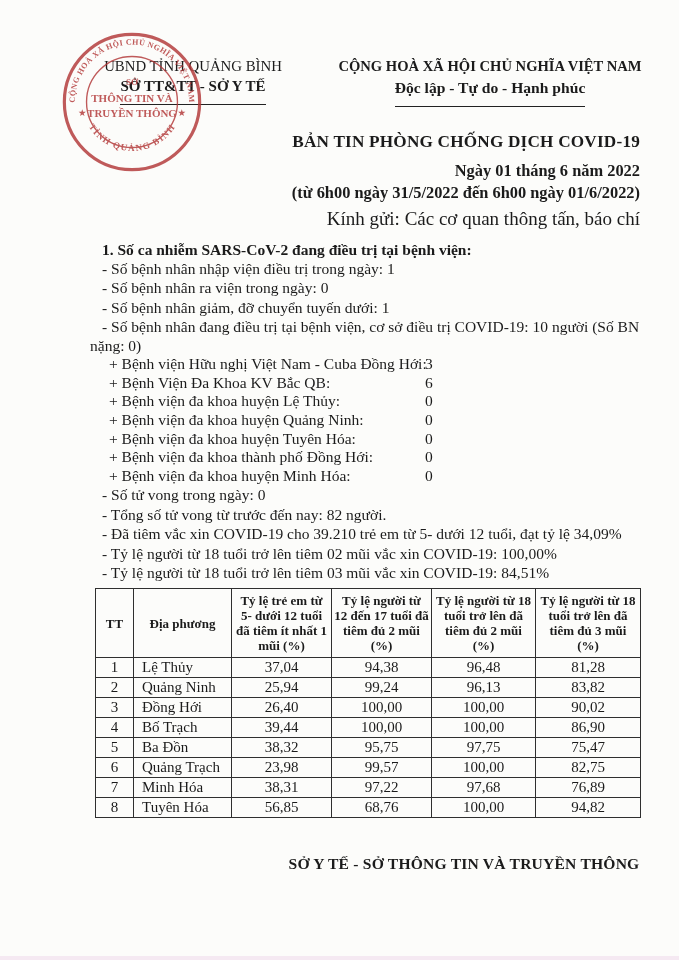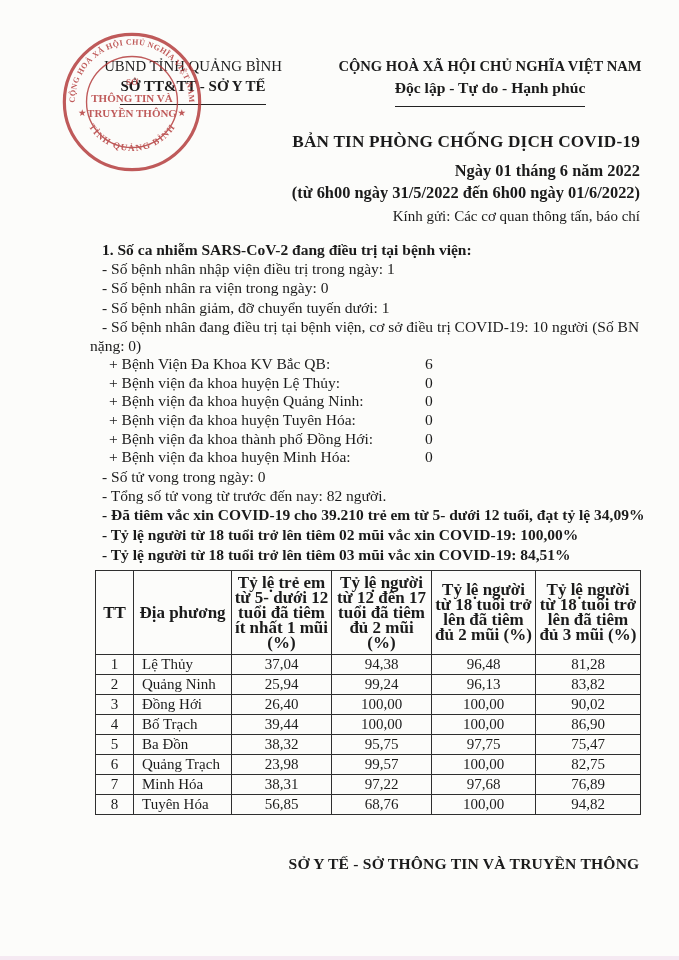--- a/index.html
+++ b/index.html
@@ -19,33 +19,33 @@
   .hdr-right .l1{font-size:14.6px;font-weight:bold;}
   .hdr-right .l2{font-size:15.6px;font-weight:bold;}
   .uline{display:inline-block;border-bottom:1.3px solid #222;padding-bottom:8px;}
   
   .stamp{position:absolute;left:58px;top:28px;width:148px;height:148px;opacity:.82;z-index:3;}
   
   .title-block{position:absolute;top:132px;left:80px;width:560px;text-align:right;}
   .doc-title{font-size:17.2px;font-weight:bold;letter-spacing:.2px;margin:0;}
   .doc-date{font-size:16.4px;font-weight:bold;margin:9px 0 0 0;}
   .doc-period{font-size:16.4px;font-weight:bold;margin:2px 0 0 0;}
-  .doc-recipient{font-size:15px;margin:5px 0 0 0;}
+  .doc-recipient{font-size:19px;margin:5px 0 0 0;}
   
   .body-flow{position:absolute;top:240px;left:90px;width:562px;font-size:15.5px;}
   .p{margin:0;line-height:19.2px;text-indent:12px;}
   .p.bold{font-weight:bold;}
   .hosp-list{list-style:none;margin:0;padding:0;}
   .hosp{position:relative;padding-left:19px;line-height:18.6px;}
   .hosp .num{position:absolute;left:335px;}
-  .s2-item{margin:0;line-height:19.8px;text-indent:12px;font-weight:bold;}
+  .s2-item{margin:0;line-height:19.8px;text-indent:12px;}
   
   .vax-table{border-collapse:collapse;margin:5px 0 0 5px;width:545px;table-layout:fixed;}
   .vax-table th,.vax-table td{border:1.6px solid #2f2f2f;}
-  .vax-table th{font-size:17px;font-weight:bold;line-height:15px;padding:4px 2px;text-align:center;vertical-align:middle;}
+  .vax-table th{font-size:13px;font-weight:bold;line-height:15px;padding:4px 2px;text-align:center;vertical-align:middle;}
   .vax-table td{font-size:15px;line-height:17px;padding:1px 0;text-align:center;}
   .vax-table td.loc{text-align:left;padding-left:8px;}
   
   .doc-footer{position:absolute;top:855px;left:280px;width:368px;text-align:center;font-size:15.6px;font-weight:bold;letter-spacing:.2px;}
   .bottom-strip{position:absolute;left:0;bottom:0;width:100%;height:4px;background:#f5e9f2;}
 </style>
 </head>
 <body>
 
 <div class="page">
@@ -88,20 +88,21 @@
 
   <div class="body-flow">
 
     <p class="p bold">1. Số ca nhiễm SARS-CoV-2 đang điều trị tại bệnh viện:</p>
     <p class="p">- Số bệnh nhân nhập viện điều trị trong ngày: 1</p>
     <p class="p">- Số bệnh nhân ra viện trong ngày: 0</p>
     <p class="p">- Số bệnh nhân giảm, đỡ chuyển tuyến dưới: 1</p>
     <p class="p">- Số bệnh nhân đang điều trị tại bệnh viện, cơ sở điều trị COVID-19: 10 người (Số BN nặng: 0)</p>
 
     <ul class="hosp-list">
+      <li class="hosp"><span>+ Bệnh viện Hữu nghị Việt Nam - Cuba Đồng Hới:</span><span class="num">3</span></li>
       <li class="hosp"><span>+ Bệnh Viện Đa Khoa KV Bắc QB:</span><span class="num">6</span></li>
       <li class="hosp"><span>+ Bệnh viện đa khoa huyện Lệ Thủy:</span><span class="num">0</span></li>
       <li class="hosp"><span>+ Bệnh viện đa khoa huyện Quảng Ninh:</span><span class="num">0</span></li>
       <li class="hosp"><span>+ Bệnh viện đa khoa huyện Tuyên Hóa:</span><span class="num">0</span></li>
       <li class="hosp"><span>+ Bệnh viện đa khoa thành phố Đồng Hới:</span><span class="num">0</span></li>
       <li class="hosp"><span>+ Bệnh viện đa khoa huyện Minh Hóa:</span><span class="num">0</span></li>
     </ul>
 
     <p class="p">- Số tử vong trong ngày: 0</p>
     <p class="p">- Tổng số tử vong từ trước đến nay: 82 người.</p>

